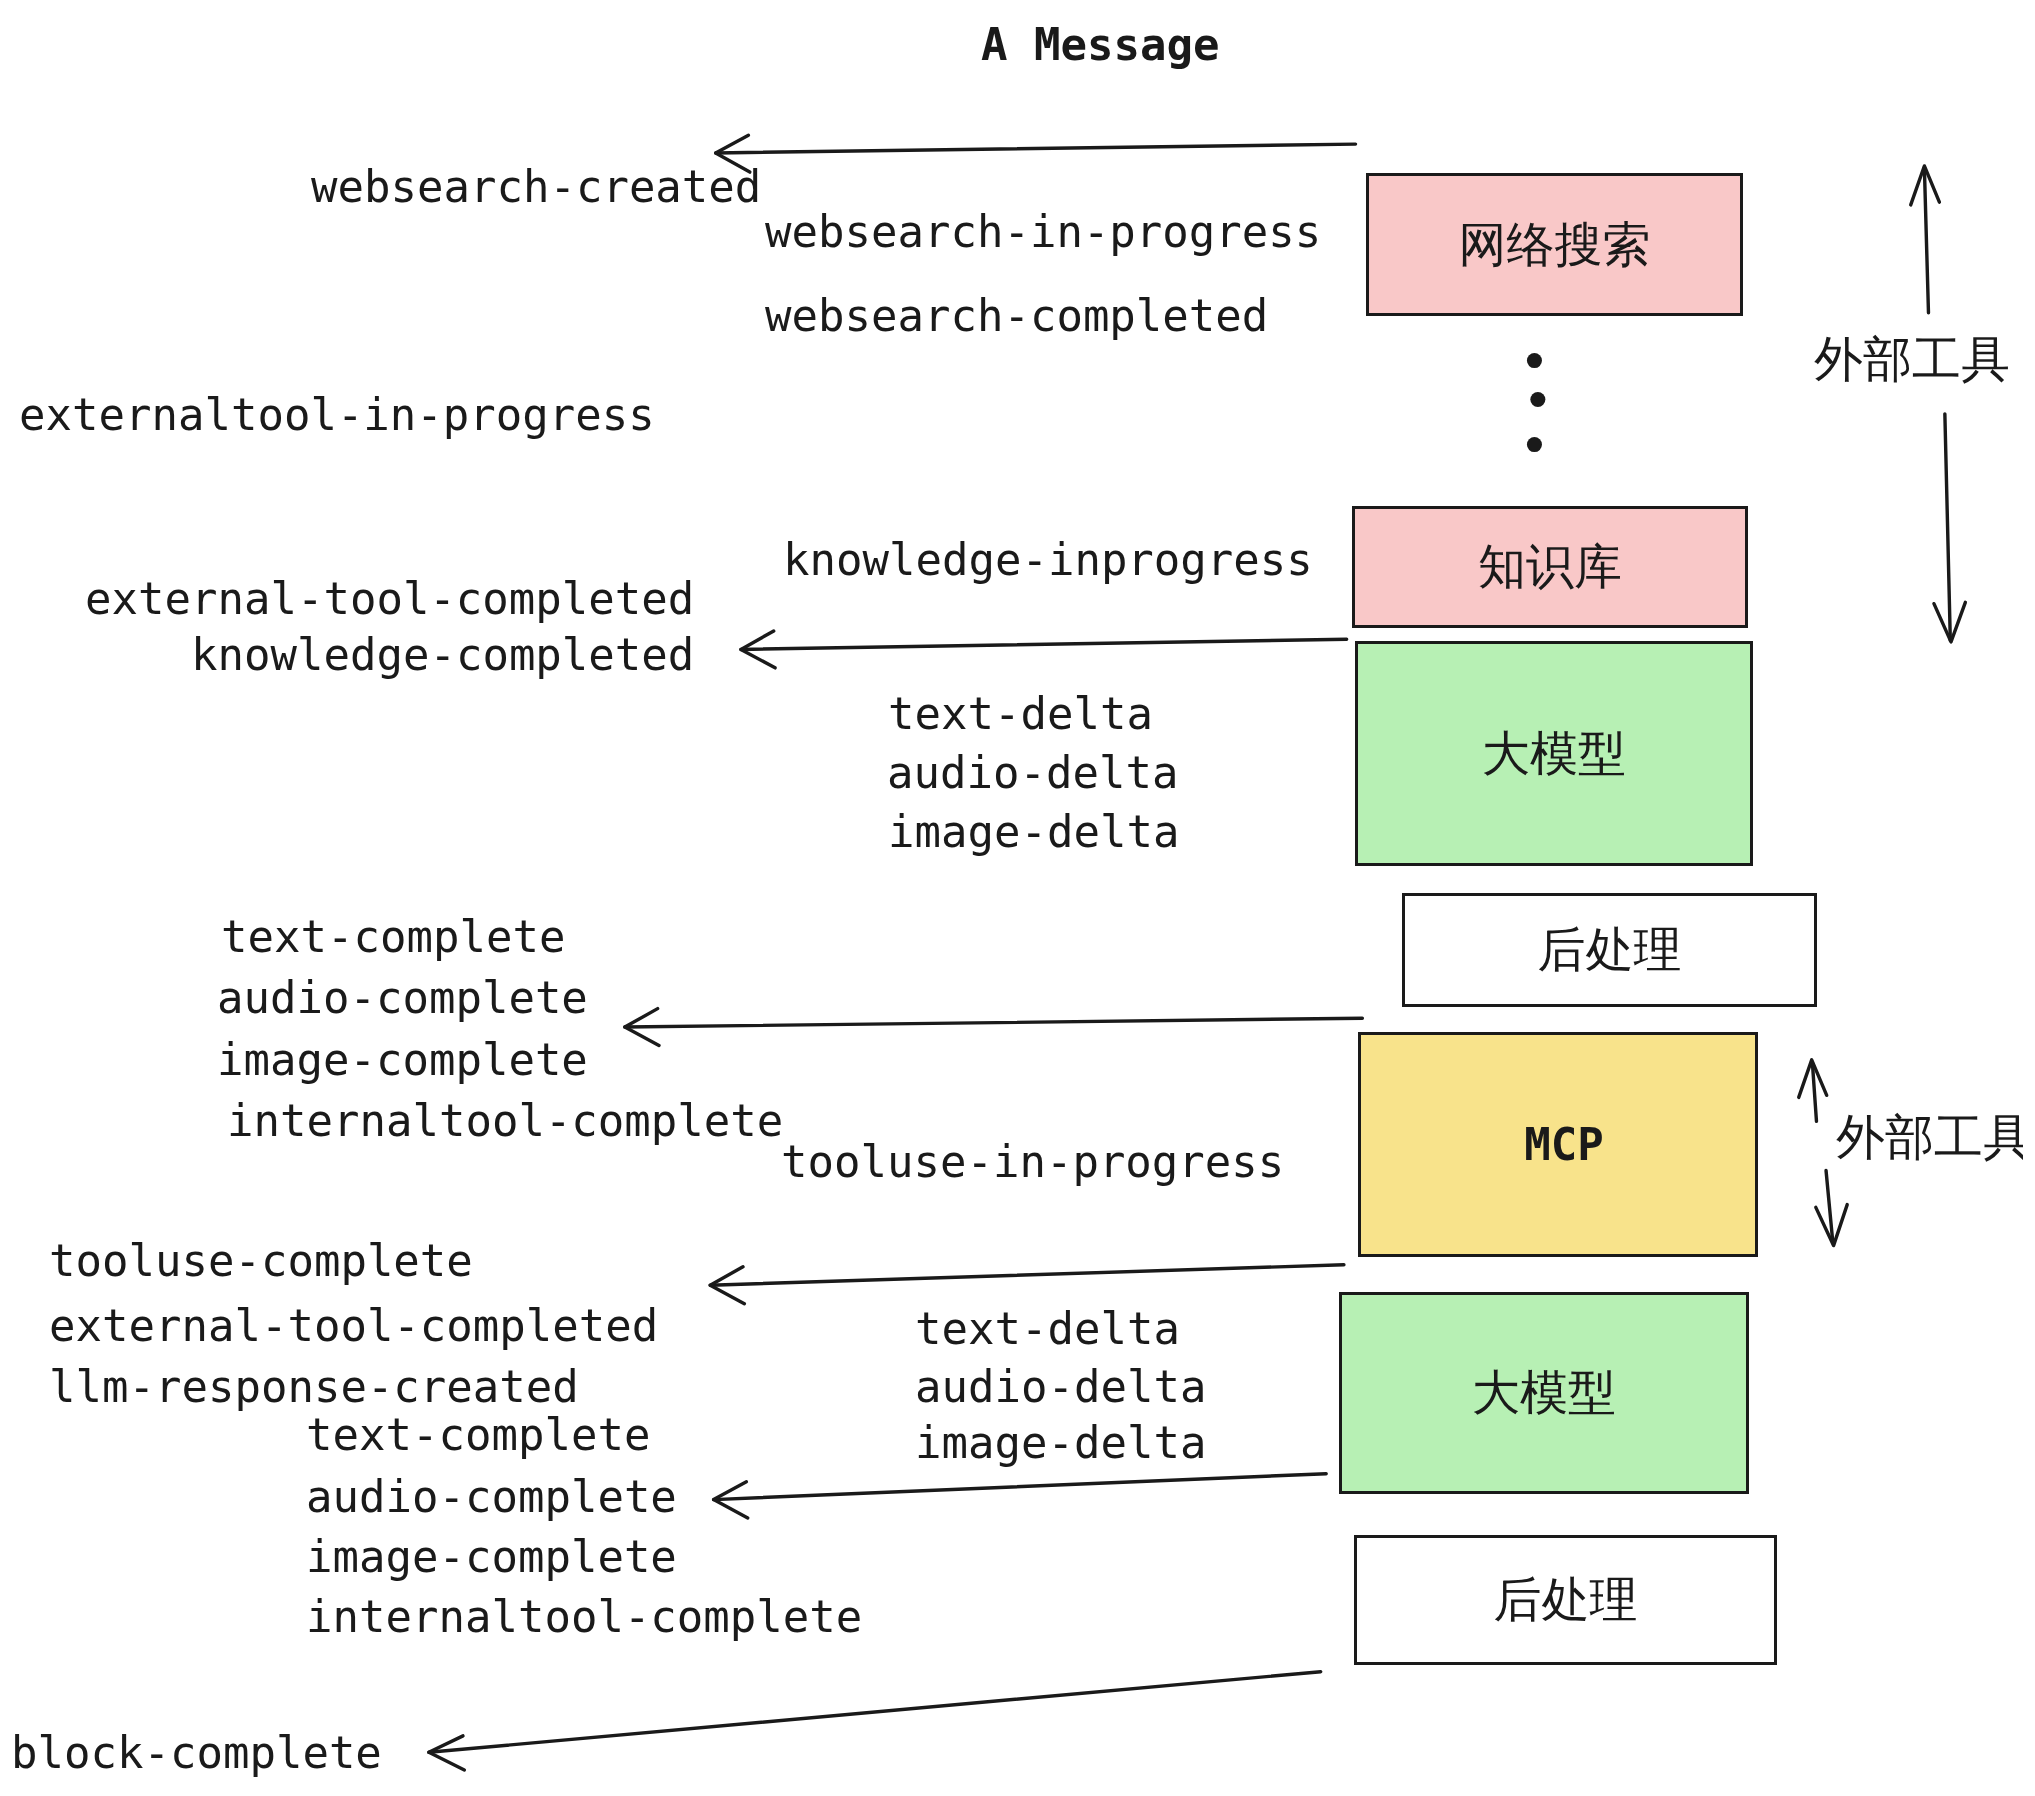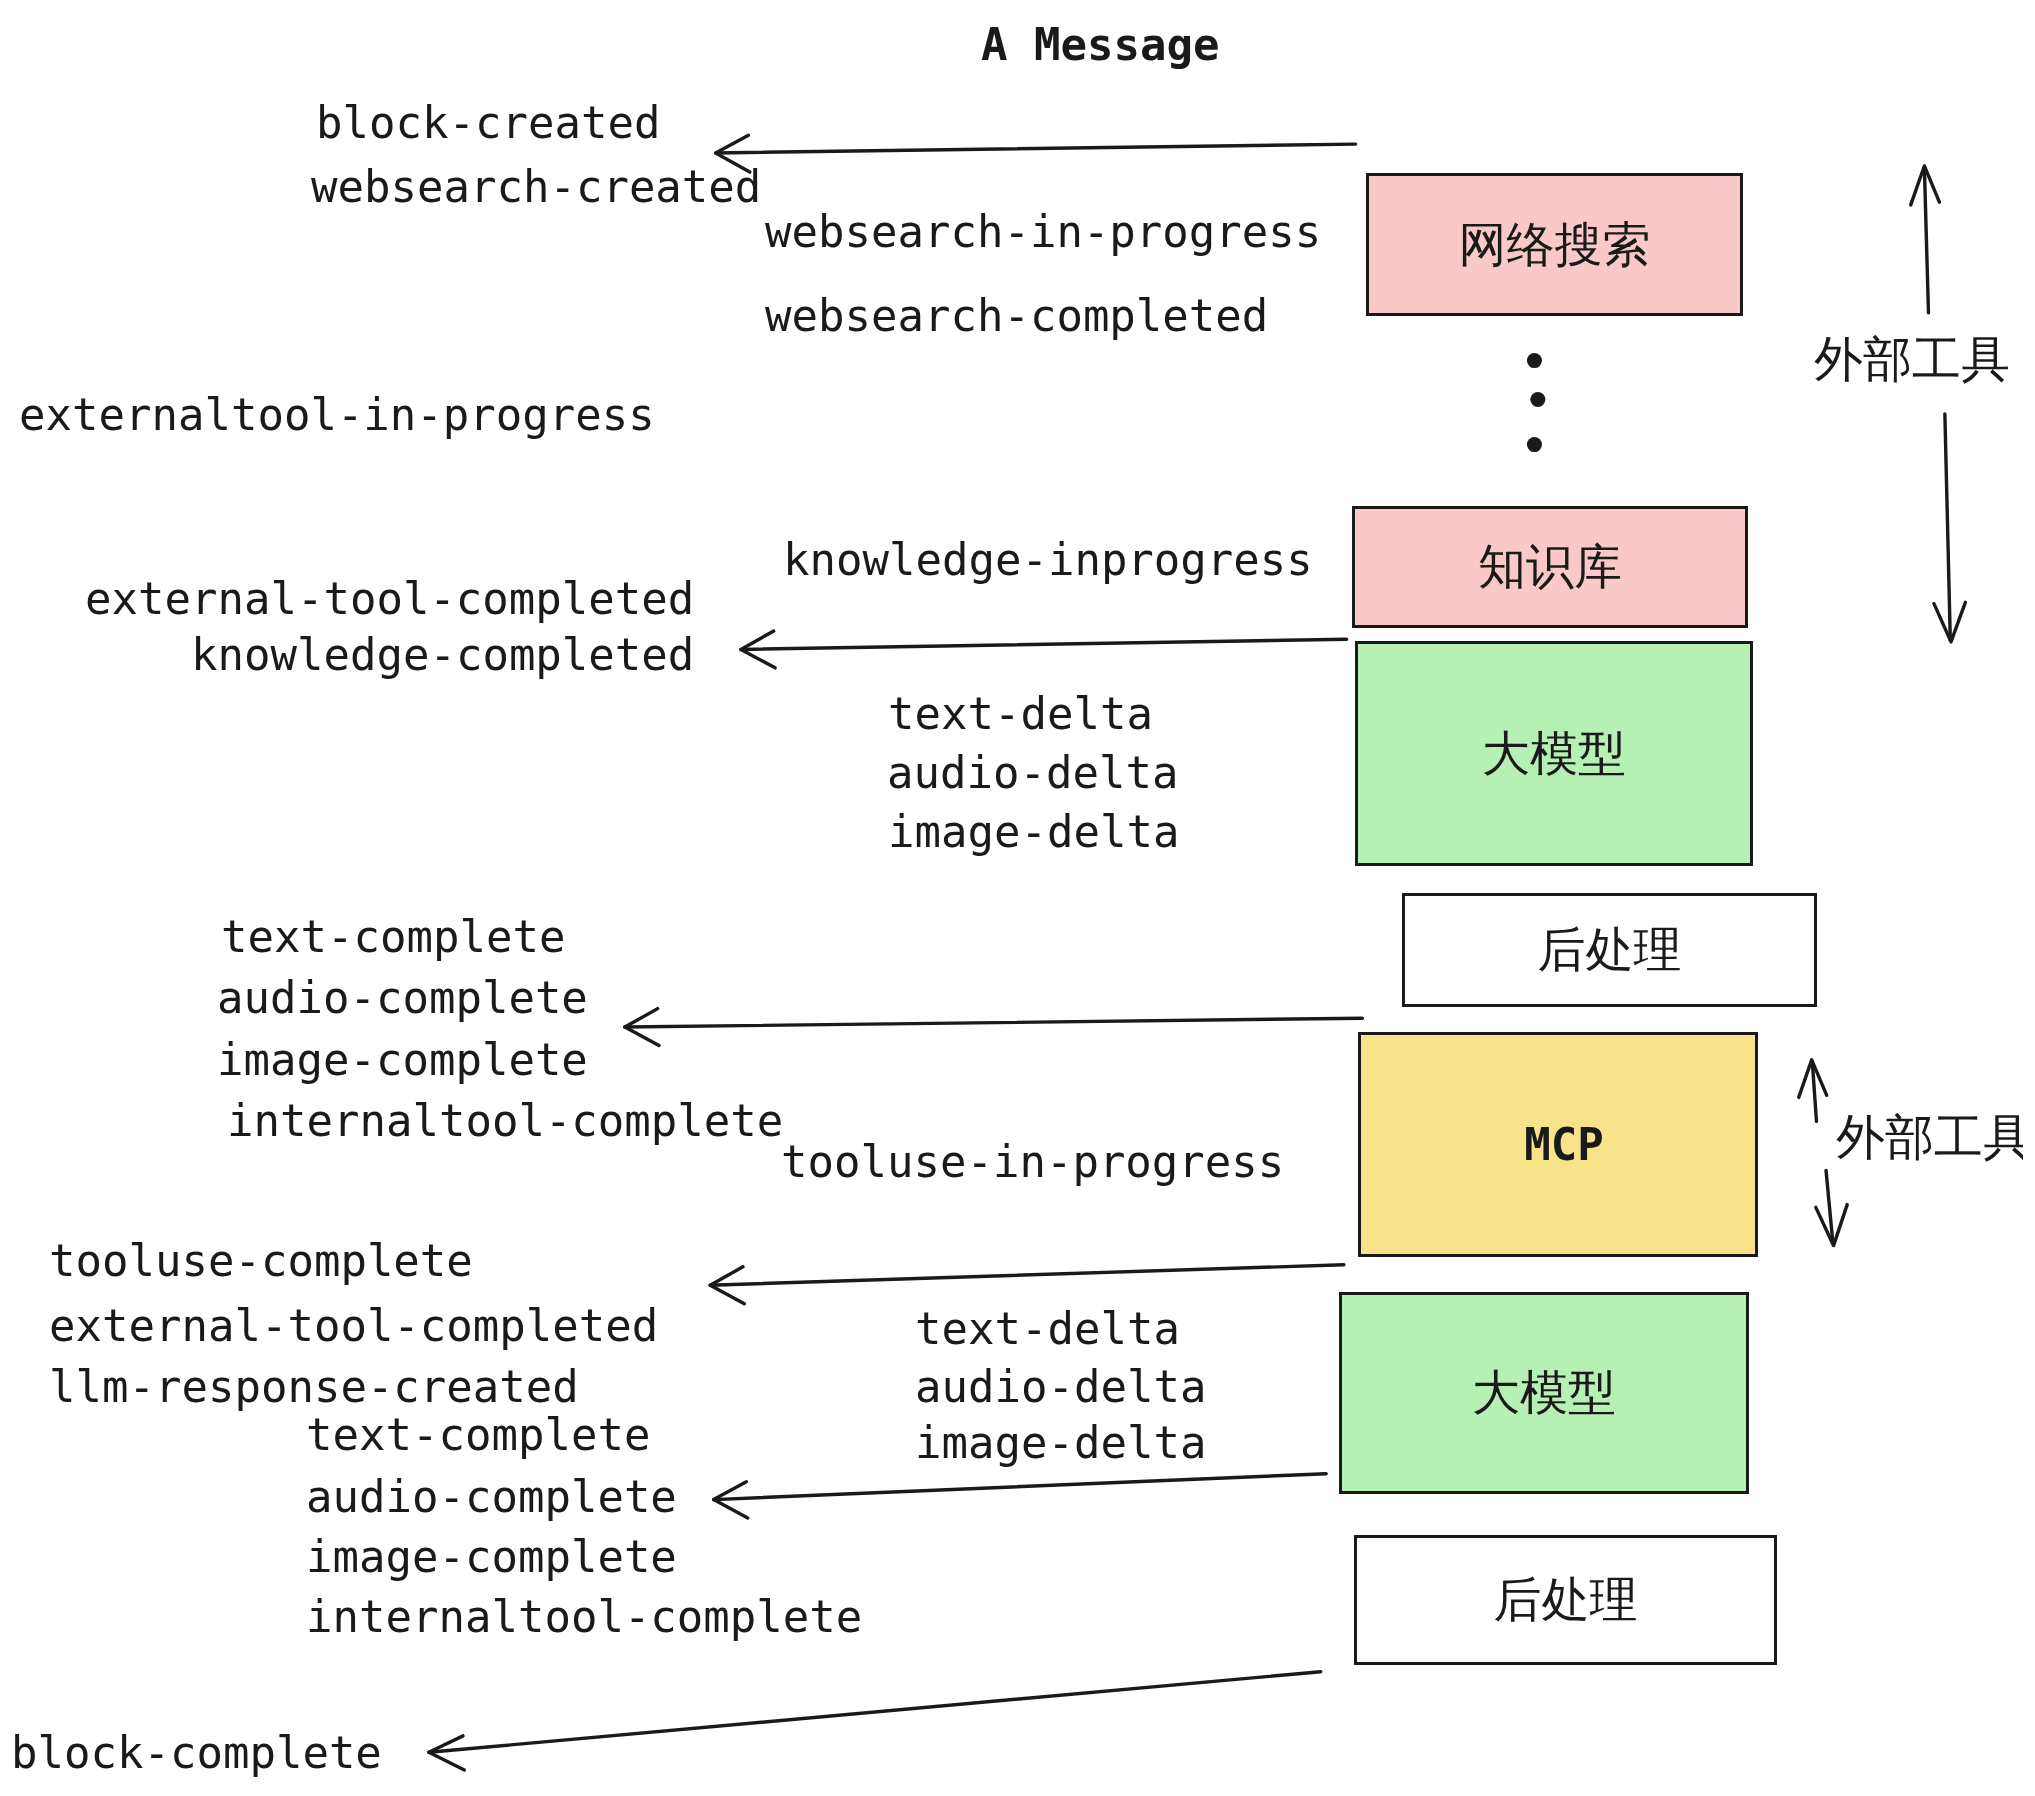--- a/index.html
+++ b/index.html
@@ -35,21 +35,20 @@
   svg.overlay path{stroke:#1a1a1a;stroke-width:5;fill:none;stroke-linecap:round;stroke-linejoin:round;}
   svg.overlay circle{fill:#1a1a1a;stroke:none;}
 </style>
 </head>
 <body>
 
 <div class="canvas">
 
   <div class="title" style="left:981px;top:19px">A Message</div>
 
-  <div class="evt" style="left:316px;top:122px">block-created</div>
   <div class="evt" style="left:311px;top:186px">websearch-created</div>
   <div class="evt" style="left:765px;top:231px">websearch-in-progress</div>
   <div class="evt" style="left:765px;top:315px">websearch-completed</div>
   <div class="evt" style="left:19px;top:414px">externaltool-in-progress</div>
   <div class="evt" style="left:783px;top:559px">knowledge-inprogress</div>
   <div class="evt" style="left:85px;top:598px">external-tool-completed</div>
   <div class="evt" style="left:191px;top:654px">knowledge-completed</div>
   <div class="evt" style="left:888px;top:713px">text-delta</div>
   <div class="evt" style="left:887px;top:772px">audio-delta</div>
   <div class="evt" style="left:888px;top:831px">image-delta</div>

